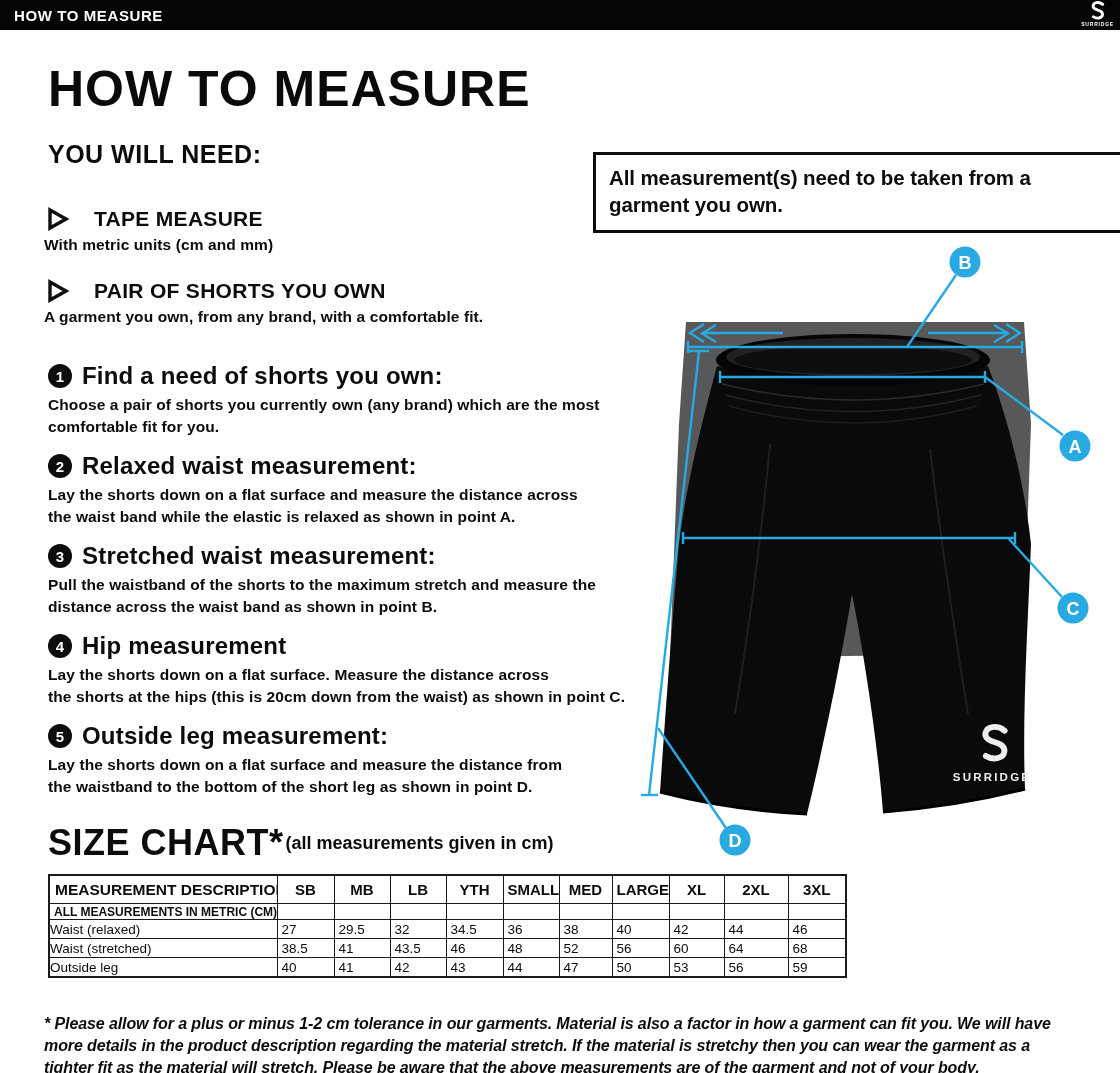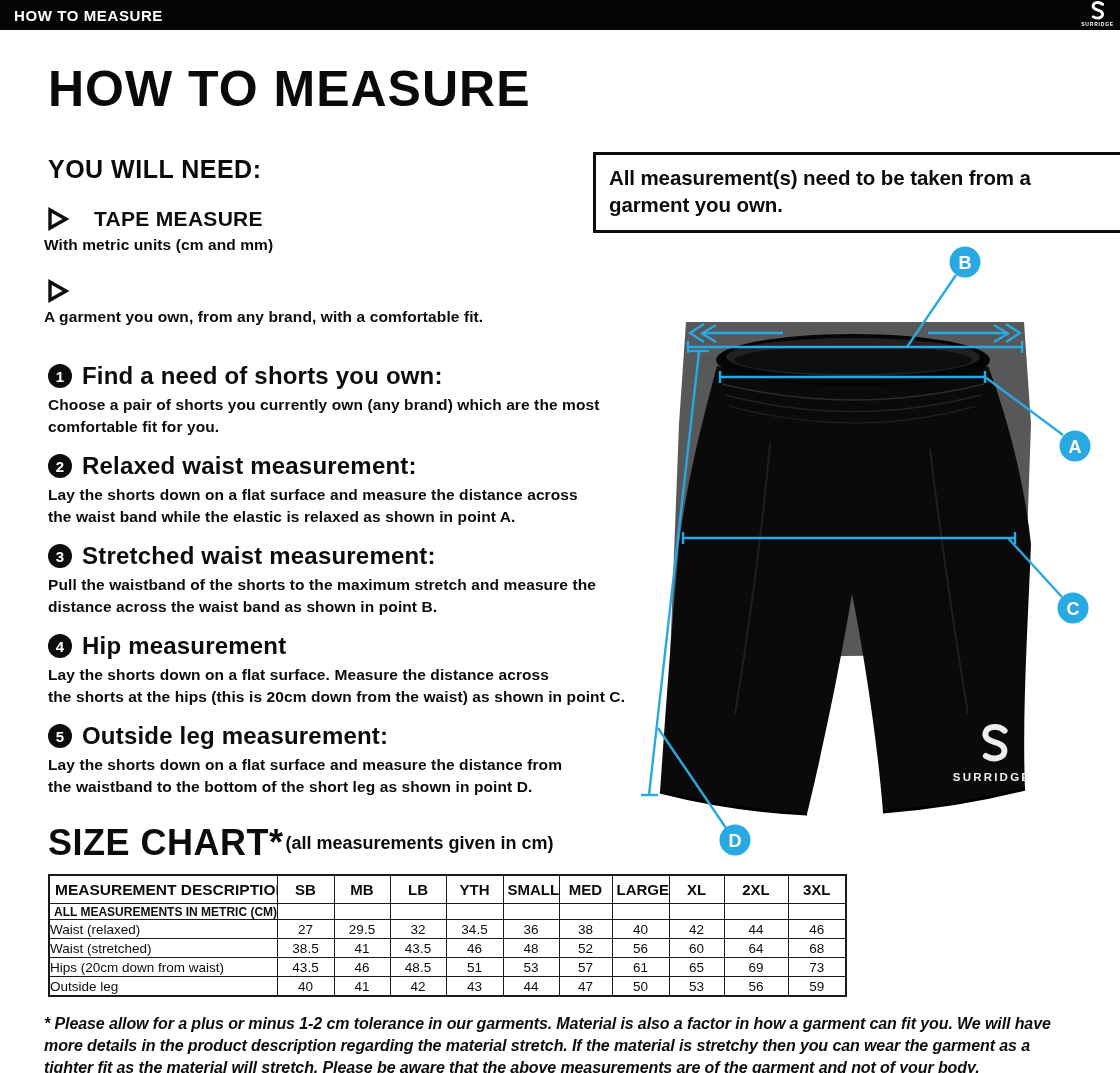--- a/index.html
+++ b/index.html
@@ -10,21 +10,21 @@
     -webkit-font-smoothing:antialiased;
   }
   .abs{position:absolute;}
   
   .topbar{left:0;top:0;width:1120px;height:30px;background:#050505;display:flex;align-items:center;}
   .topbar-title{color:#fff;font-size:15px;font-weight:bold;letter-spacing:.6px;margin-left:14px;}
   .topbar-logo{position:absolute;right:6px;top:1px;display:flex;flex-direction:column;align-items:center;}
   .topbar-logo .brand{color:#fff;font-size:5px;font-weight:bold;letter-spacing:.8px;margin-top:1px;}
   
   .page-title{left:48px;top:60px;font-size:50px;font-weight:bold;letter-spacing:1px;color:#0a0a0a;white-space:nowrap;}
-  .need-heading{left:48px;top:155px;font-size:25px;font-weight:bold;letter-spacing:.5px;}
+  .need-heading{left:48px;top:140px;font-size:25px;font-weight:bold;letter-spacing:.5px;}
   
   .need-item{display:flex;align-items:center;gap:24px;height:26px;}
   .need-item .t-title{font-size:21px;font-weight:bold;letter-spacing:.3px;}
   .need-sub{left:44px;font-size:15.5px;font-weight:bold;letter-spacing:.1px;text-align:center;}
   
   .note-box{left:593px;top:152px;width:532px;height:81px;border:3px solid #0d0d0d;box-sizing:border-box;
     padding:9px 13px;font-size:20.5px;font-weight:bold;line-height:27px;white-space:pre-line;letter-spacing:-.1px;}
   
   .step-head{display:flex;align-items:center;gap:10px;height:28px;}
   .step-badge{width:24px;height:24px;border-radius:50%;background:#0d0d0d;color:#fff;font-size:15px;font-weight:bold;
@@ -34,21 +34,21 @@
   
   .chart-heading{left:48px;top:822px;display:flex;align-items:center;gap:2px;}
   .chart-heading .big{font-size:36px;font-weight:bold;letter-spacing:.5px;}
   .chart-heading .small{font-size:18px;font-weight:bold;}
   table.size{left:48px;top:874px;position:absolute;border-collapse:collapse;table-layout:fixed;width:797px;
     border:2px solid #1a1a1a;}
   table.size th,table.size td{border:1px solid #1a1a1a;padding:0 4px;overflow:hidden;white-space:nowrap;}
   table.size th{height:27px;font-size:15px;font-weight:bold;text-align:center;}
   table.size th.desc{text-align:left;font-size:15.5px;padding-left:5px;}
   tr.metric td{height:15px;font-size:12px;font-weight:bold;text-align:left;}
-  tr.datarow td{height:18px;font-size:13.5px;font-weight:normal;text-align:center;}
+  tr.datarow td{height:18px;font-size:13.5px;font-weight:normal;}
   tr.datarow td.desc{text-align:left;padding-left:0;}
   
   .footnote{left:44px;top:1013px;width:1066px;font-size:16px;font-weight:bold;font-style:italic;
     line-height:22px;white-space:pre-line;letter-spacing:-.1px;}
   
   .figure{left:630px;top:244px;width:470px;height:628px;}
 </style>
 </head>
 <body>
 
@@ -70,20 +70,21 @@
     <polygon points="4,3 20,12 4,21" fill="#ffffff" stroke="#0d0d0d" stroke-width="3.4" stroke-linejoin="miter"></polygon>
   </svg>
   <span class="t-title">TAPE MEASURE</span>
 </div>
 <div class="abs need-sub" style="top:236px;">With metric units (cm and mm)</div>
 
 <div class="abs need-item" style="left:46px;top:278px;">
   <svg width="24" height="24" viewBox="0 0 24 24">
     <polygon points="4,3 20,12 4,21" fill="#ffffff" stroke="#0d0d0d" stroke-width="3.4" stroke-linejoin="miter"></polygon>
   </svg>
+  <span class="t-title">PAIR OF SHORTS YOU OWN</span>
 </div>
 <div class="abs need-sub" style="top:308px;">A garment you own, from any brand, with a comfortable fit.</div>
 
 <div class="abs note-box">All measurement(s) need to be taken from a
 garment you own.</div>
 
 <div class="abs step-head" style="left:48px;top:362px;">
   <span class="step-badge">1</span>
   <span class="step-title">Find a need of shorts you own:</span>
 </div>
@@ -275,33 +276,20 @@
       <td>43.5</td>
       <td>46</td>
       <td>48</td>
       <td>52</td>
       <td>56</td>
       <td>60</td>
       <td>64</td>
       <td>68</td>
     </tr>
     <tr class="datarow">
-      <td class="desc">Hips (20cm down from waist)</td>
-      <td>43.5</td>
-      <td>46</td>
-      <td>48.5</td>
-      <td>51</td>
-      <td>53</td>
-      <td>57</td>
-      <td>61</td>
-      <td>65</td>
-      <td>69</td>
-      <td>73</td>
-    </tr>
-    <tr class="datarow">
       <td class="desc">Outside leg</td>
       <td>40</td>
       <td>41</td>
       <td>42</td>
       <td>43</td>
       <td>44</td>
       <td>47</td>
       <td>50</td>
       <td>53</td>
       <td>56</td>

